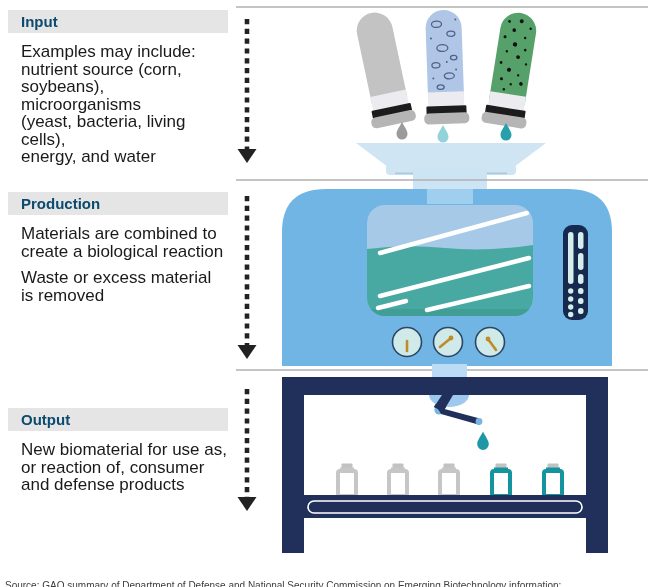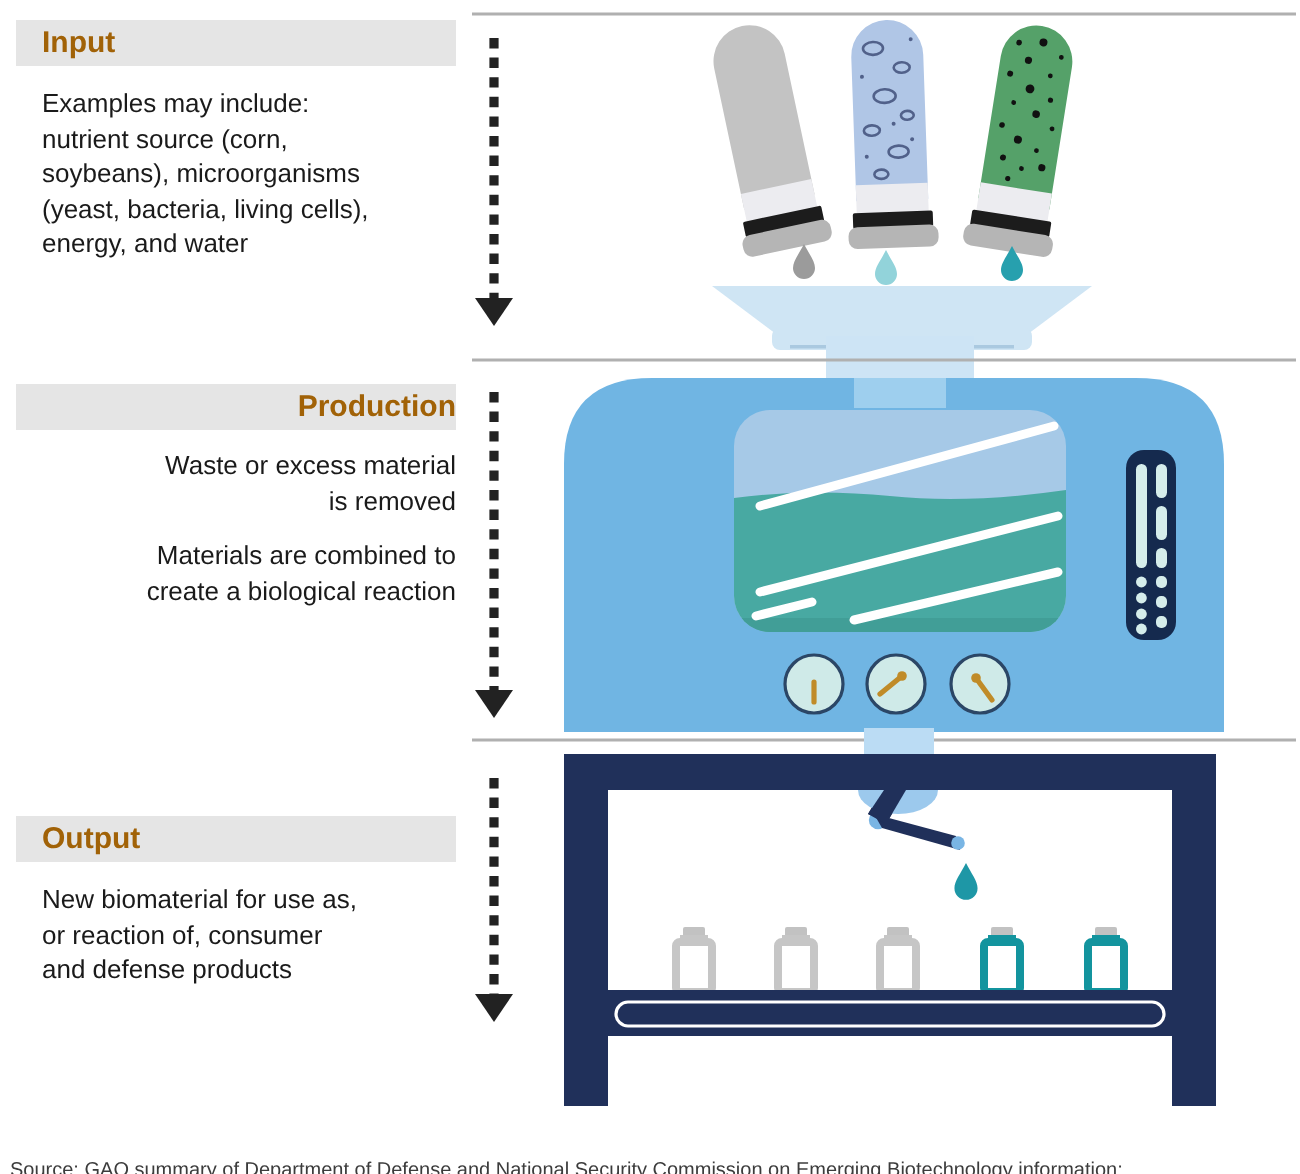--- a/index.html
+++ b/index.html
@@ -3,24 +3,24 @@
 <meta charset="utf-8">
 <style>
   html,body { margin:0; padding:0; background:#ffffff; }
   .canvas {
     position:relative; width:650px; height:587px; background:#ffffff;
     font-family:"Liberation Sans", sans-serif; overflow:hidden;
   }
   .section { position:absolute; left:8px; width:220px; }
   .sec-header {
     background:#e5e5e5; height:23px; line-height:23px;
-    font-size:15px; font-weight:bold; color:#a16207; padding-left:13px;
+    font-size:15px; font-weight:bold; color:#0c4a6e; padding-left:13px;
   }
   .sec-body {
-    margin:10px 0 0 13px; font-size:13px; line-height:17.5px;
+    margin:10px 0 0 13px; font-size:17px; line-height:17.5px;
     color:#1a1a1a; white-space:pre-line;
   }
   .sec-body.second { margin-top:9px; }
   .art { position:absolute; left:230px; top:0; width:420px; height:553px; }
   .source {
     position:absolute; left:5px; top:556px; font-size:10px; line-height:12px;
     color:#3c3c3c; white-space:pre-wrap;
   }
 </style>
 </head>
@@ -30,26 +30,26 @@
 
   <div class="section" style="top:10px;">
     <div class="sec-header">Input</div>
     <div class="sec-body">Examples may include:
 nutrient source (corn,
 soybeans), microorganisms
 (yeast, bacteria, living cells),
 energy, and water</div>
   </div>
 
-  <div class="section" style="top:192px;text-align:right;">
+  <div class="section" style="top:192px;">
     <div class="sec-header">Production</div>
+    <div class="sec-body">Materials are combined to
+create a biological reaction</div>
     <div class="sec-body second">Waste or excess material
 is removed</div>
-    <div class="sec-body">Materials are combined to
-create a biological reaction</div>
   </div>
 
   <div class="section" style="top:408px;">
     <div class="sec-header">Output</div>
     <div class="sec-body">New biomaterial for use as,
 or reaction of, consumer
 and defense products</div>
   </div>
 
   <svg class="art" viewBox="0 0 420 553">

